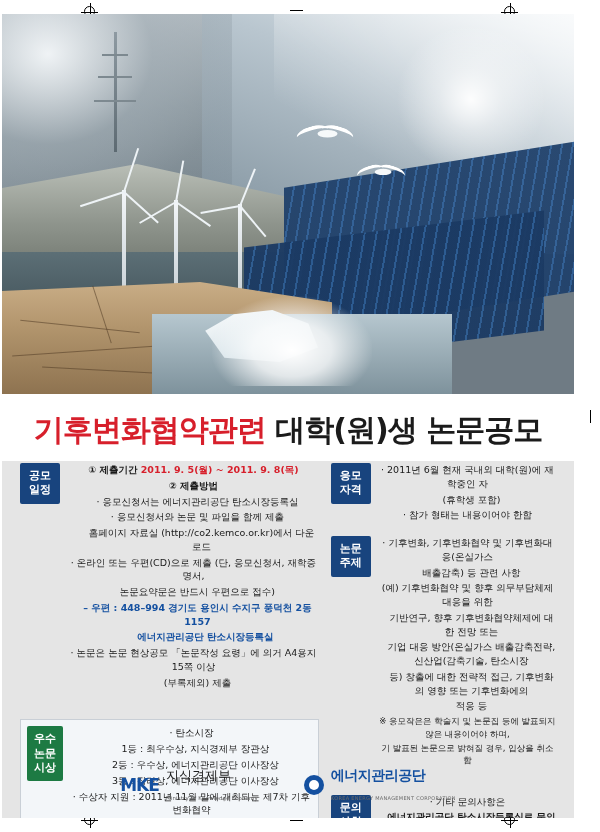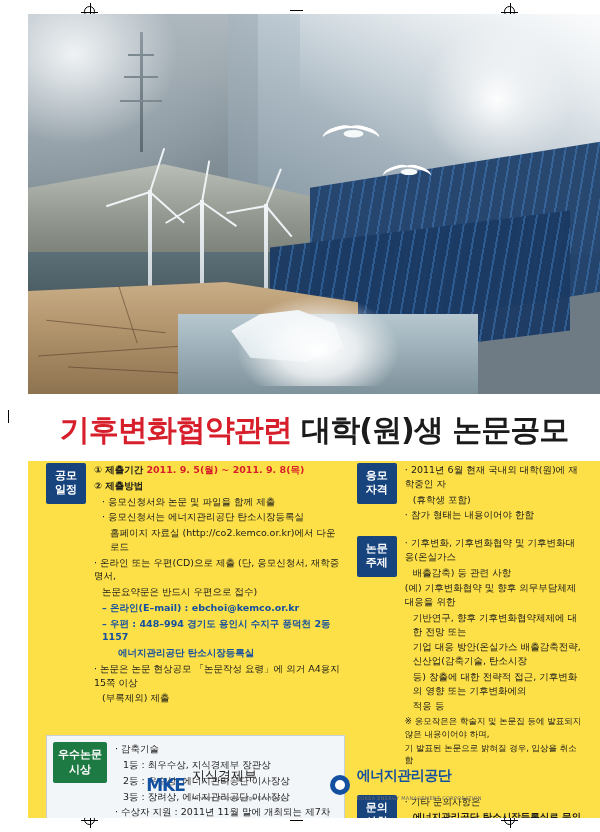--- a/index.html
+++ b/index.html
@@ -38,25 +38,25 @@
   .corner-circle::after {
     content: "";
     position: absolute;
     background: #000;
   }
   .corner-circle::before { left: 50%; top: -4px; width: 1px; height: 17px; }
   .corner-circle::after { top: 50%; left: -4px; height: 1px; width: 17px; }
 
   .poster {
     position: absolute;
-    left: 28px;
+    left: 2px;
     top: 14px;
     width: 572px;
     height: 804px;
-    background: #fde047;
+    background: #e5e5e5;
     overflow: hidden;
   }
 
   
   .hero {
     position: relative;
     width: 572px;
     height: 380px;
     overflow: hidden;
     background: #6f7b84;
@@ -205,29 +205,29 @@
     font-size: 11px;
     font-weight: bold;
     line-height: 1.3;
     text-align: center;
     padding: 6px 2px;
     border-radius: 2px;
     box-sizing: border-box;
     height: fit-content;
   }
   .tag.green { background: #1d7a43; }
-  .tag.wide { width: 54px; }
+  .tag.wide { width: 36px; }
   .body {
     flex: 1 1 auto;
     padding-left: 8px;
     font-size: 9.5px;
     line-height: 1.45;
     color: #1a1a1a;
   }
-  .body p { margin: 0 0 2px 0; }
+  .body p { margin: 0 0 2px 0; text-align: center; }
   .body .indent1 { padding-left: 8px; }
   .body .indent2 { padding-left: 16px; }
   .body .indent3 { padding-left: 24px; }
   .body .blue { color: #1450a0; font-weight: bold; }
   .body .red { color: #d71f2b; font-weight: bold; }
   .body .bold { font-weight: bold; }
   .body .small { font-size: 8.5px; }
 
   .award-box {
     border: 1px solid #c9cfd6;
@@ -363,40 +363,39 @@
           <div class="tag">
             <span>공모</span><br>
             <span>일정</span>
           </div>
           <div class="body">
             <p>
               <span class="bold">① 제출기간</span>
               <span class="red">2011. 9. 5(월) ~ 2011. 9. 8(목)</span>
             </p>
             <p class="bold">② 제출방법</p>
+            <p class="indent1">· 응모신청서는 에너지관리공단 탄소시장등록실</p>
             <p class="indent1">· 응모신청서와 논문 및 파일을 함께 제출</p>
-            <p class="indent1">· 응모신청서는 에너지관리공단 탄소시장등록실</p>
             <p class="indent2">홈페이지 자료실 (http://co2.kemco.or.kr)에서 다운로드</p>
             <p>· 온라인 또는 우편(CD)으로 제출 (단, 응모신청서, 재학증명서,</p>
             <p class="indent1">논문요약문은 반드시 우편으로 접수)</p>
-            <p class="indent1 blue">– 온라인(E–mail) : ebchoi@kemco.or.kr</p>
             <p class="indent1 blue">– 우편 : 448–994 경기도 용인시 수지구 풍덕천 2동 1157</p>
             <p class="indent3 blue">에너지관리공단 탄소시장등록실</p>
             <p>· 논문은 논문 현상공모 「논문작성 요령」에 의거 A4용지 15쪽 이상</p>
             <p class="indent1">(부록제외) 제출</p>
           </div>
         </div>
 
         <div class="award-box">
           <div class="tag green wide">
             <span>우수논문</span><br>
             <span>시상</span>
           </div>
           <div class="body">
-            <p>· 감축기술</p>
+            <p>· 탄소시장</p>
             <p class="indent1">1등 : 최우수상, 지식경제부 장관상</p>
             <p class="indent1">2등 : 우수상, 에너지관리공단 이사장상</p>
             <p class="indent1">3등 : 장려상, 에너지관리공단 이사장상</p>
             <p>· 수상자 지원 : 2011년 11월 말에 개최되는 제7차 기후변화협약</p>
 
           </div>
         </div>
       </div>
 
       <div class="col-right">

